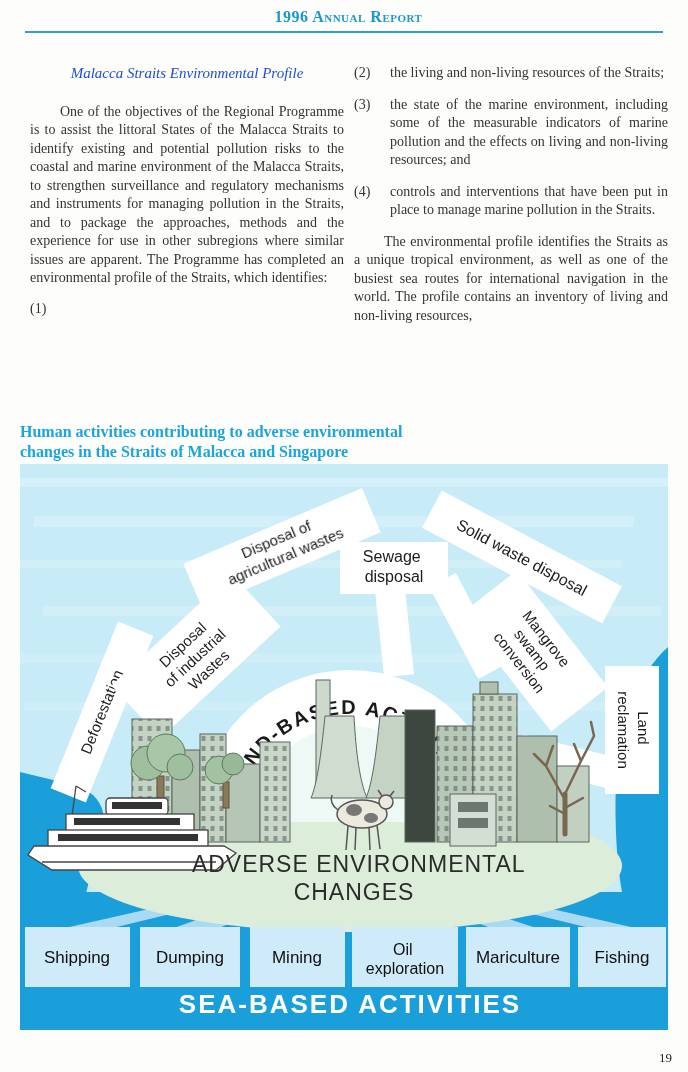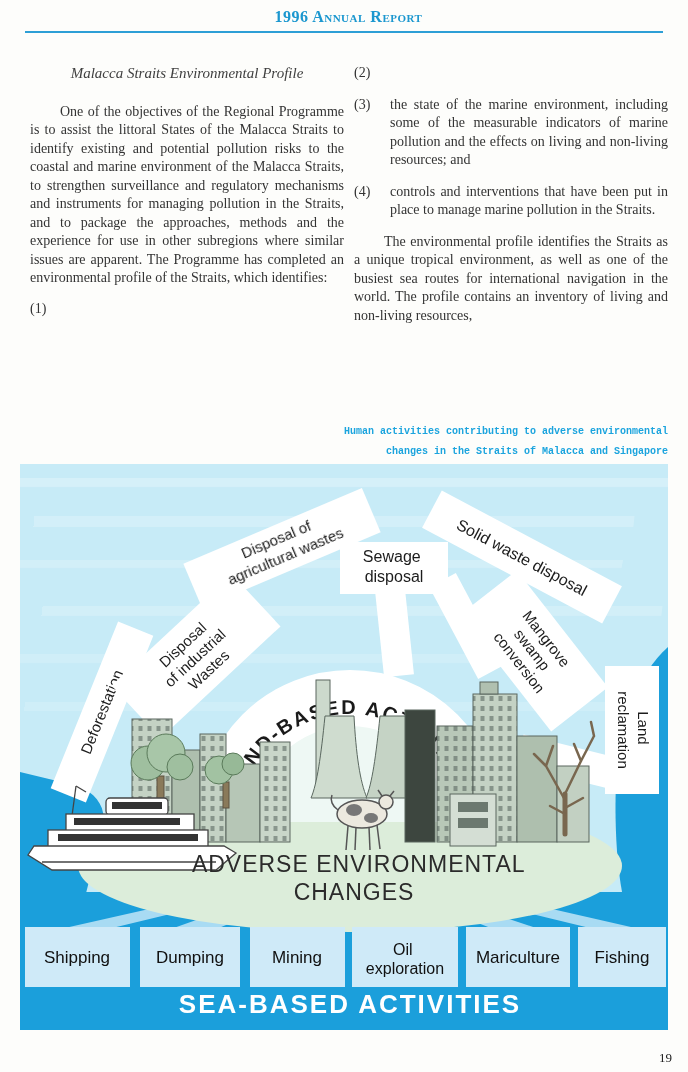--- a/index.html
+++ b/index.html
@@ -9,33 +9,33 @@
   
   .hdr{position:absolute;top:8px;left:25px;right:16px;text-align:center;}
   .hdr-title{font-variant:small-caps;font-weight:600;font-size:16px;
              color:#1b97cf;letter-spacing:.5px;}
   .hdr-rule{position:absolute;top:31px;left:25px;width:638px;height:0;
             border-top:2px solid #2d9fd6;}
 
   
   .cols{position:absolute;top:60px;left:30px;width:638px;display:flex;gap:10px;}
   .col{width:314px;font-size:14px;line-height:18.5px;text-align:justify;}
-  .col-heading{font-style:italic;color:#404040;text-align:center;
+  .col-heading{font-style:italic;color:#1d4ed8;text-align:center;
                font-size:15px;margin:4px 0 20px 0;font-weight:500;}
   .para{text-indent:30px;margin:0 0 12px 0;font-family:Liberation Serif, serif;}
   .item{display:flex;margin:0 0 13px 0;}
   .item .num{width:36px;flex:0 0 36px;text-align:left;}
   .item .itxt{flex:1;text-align:justify;}
   .col-right{padding-top:4px;}
   .col-right .para{margin-top:6px;}
 
   
-  .fig-title{position:absolute;top:422px;left:20px;width:648px;text-align:right;
-             font-family:Liberation Mono, monospace;font-weight:bold;
-             font-size:10px;line-height:20px;color:#1ba4de;}
+  .fig-title{position:absolute;top:422px;left:20px;width:648px;text-align:left;
+             font-family:Liberation Serif, serif;font-weight:bold;
+             font-size:16px;line-height:20px;color:#1ba4de;}
   .fig{position:absolute;top:464px;left:20px;width:648px;height:566px;}
 
   .page-num{position:absolute;right:16px;bottom:6px;font-size:13px;color:#222;}
 
   
   svg text{font-family:"Liberation Sans", sans-serif;fill:#1c1c1c;}
   .lbl15{font-size:15px;}
   .lbl16{font-size:16px;}
   .arc-t{font-size:20px;font-weight:bold;letter-spacing:2px;fill:#1a1a1a;}
   .ell-t{font-size:23px;letter-spacing:1px;fill:#2b2b2b;}
@@ -55,20 +55,21 @@
   <div class="col">
     <div class="col-heading">Malacca Straits Environmental Profile</div>
     <p class="para">One of the objectives of the Regional Programme is to assist the littoral States of the Malacca Straits to identify existing and potential pollution risks to the coastal and marine environment of the Malacca Straits, to strengthen surveillance and regulatory mechanisms and instruments for managing pollution in the Straits, and to package the approaches, methods and the experience for use in other subregions where similar issues are apparent.  The Programme has completed an environmental profile of the Straits, which identifies:</p>
     <div class="item">
       <span class="num">(1)</span>
     </div>
   </div>
   <div class="col col-right">
     <div class="item">
       <span class="num">(2)</span>
+      <span class="itxt">the living and non-living resources of the Straits;</span>
     </div>
     <div class="item">
       <span class="num">(3)</span>
       <span class="itxt">the state of the marine environment, including some of the measurable indicators of marine pollution and the effects on living and non-living resources; and</span>
     </div>
     <div class="item">
       <span class="num">(4)</span>
       <span class="itxt">controls and interventions that have been put in place to manage marine pollution in the Straits.</span>
     </div>
     <p class="para">The environmental profile identifies the Straits as a unique tropical environment,  as well as one of the busiest sea routes for international navigation in the world.  The profile contains an inventory of living and non-living resources,</p>

